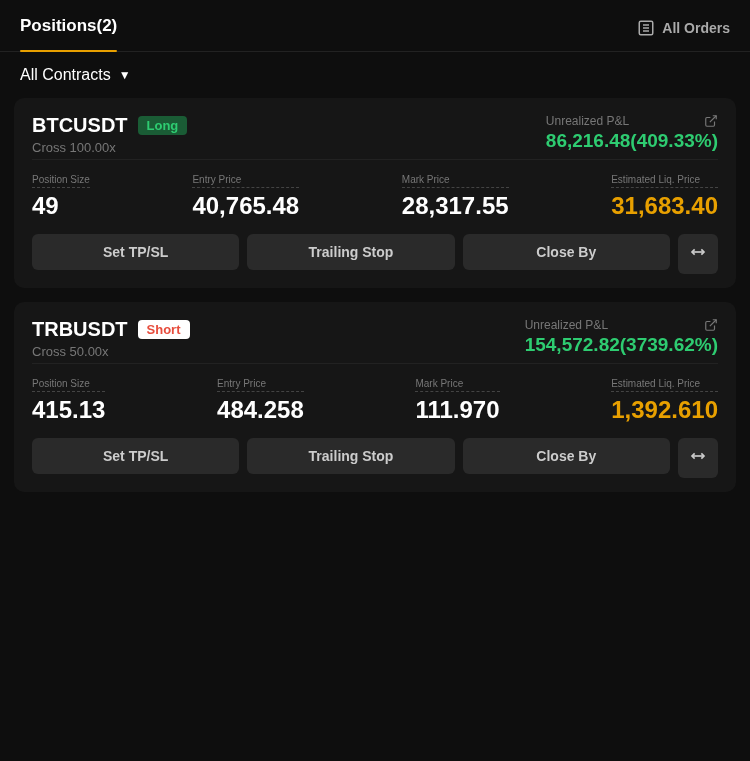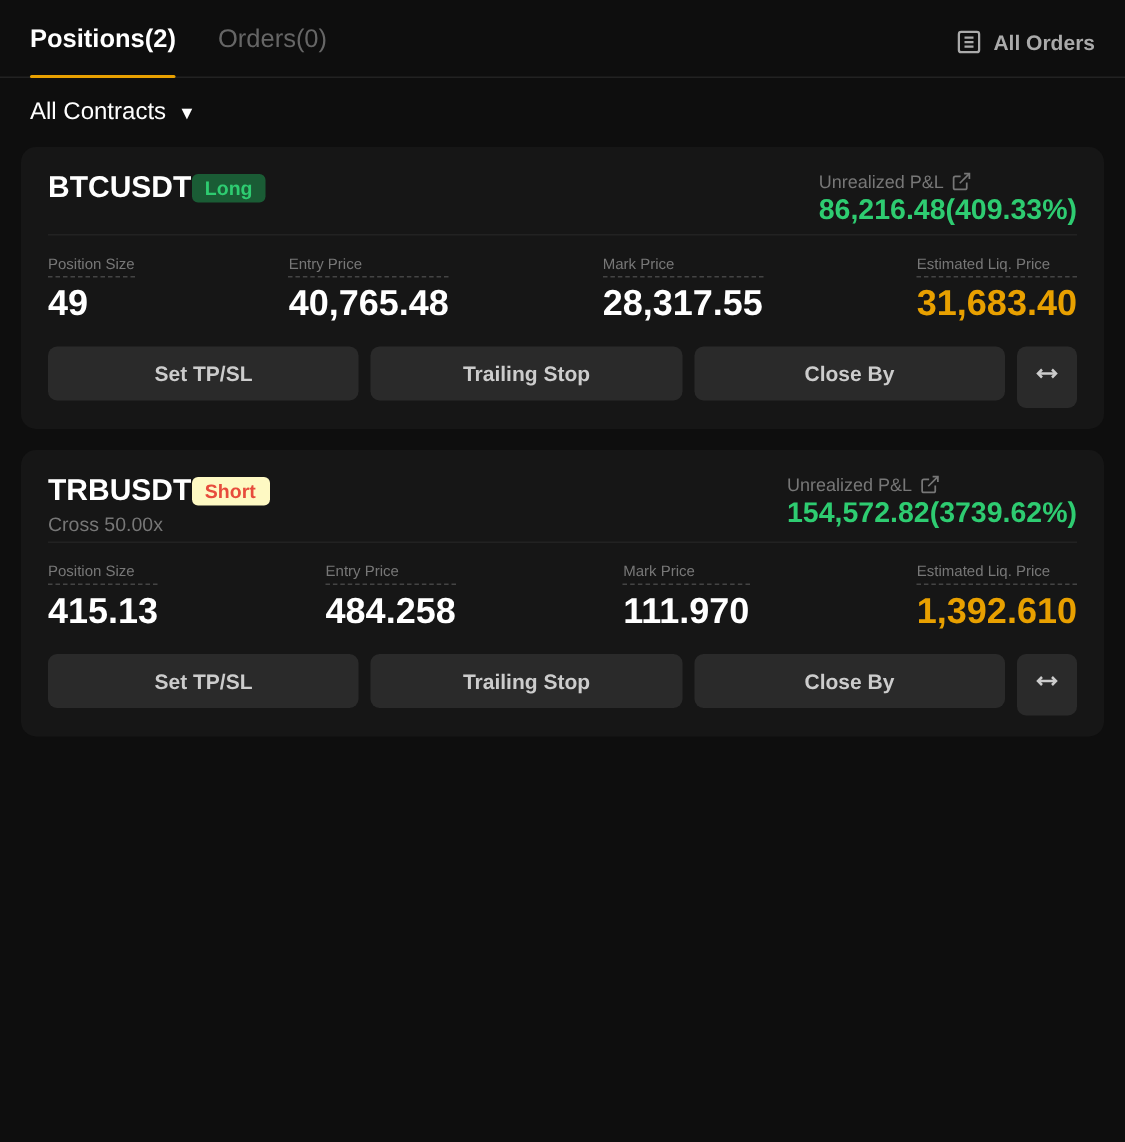--- a/index.html
+++ b/index.html
@@ -97,55 +97,56 @@
 
     .card-top {
       display: flex;
       justify-content: space-between;
       align-items: flex-start;
       margin-bottom: 4px;
     }
     .symbol-row {
       display: flex;
       align-items: center;
+      gap: 10px;
     }
     .symbol {
       font-size: 20px;
       font-weight: 800;
       color: #fff;
     }
     .direction-badge {
       border-radius: 4px;
       padding: 2px 9px;
       font-size: 13px;
       font-weight: 700;
     }
     .long-badge {
       background: #1a5c35;
       color: #2ecc71;
     }
     .short-badge {
-      background: #fef9c3;
+      background: #ffffff;
       color: #e74c3c;
     }
     .leverage {
       font-size: 13px;
       color: #777;
       margin-top: 3px;
     }
 
     .pnl-section {
       text-align: right;
     }
     .pnl-label {
       font-size: 12px;
       color: #777;
       display: flex;
       align-items: center;
-      justify-content: flex-start;
+      justify-content: space-between;
       gap: 5px;
     }
     .pnl-label svg {
       width: 14px;
       height: 14px;
       color: #777;
     }
     .pnl-value {
       font-size: 19px;
       font-weight: 700;
@@ -214,23 +215,20 @@
       margin: 4px 0 14px 0;
     }
   </style>
 </head>
 <body>
 
 <div class="header">
   <div class="tab active">
     <span>Positions(2)</span>
   </div>
-  <div class="tab inactive">
-    <span>Orders(0)</span>
-  </div>
   <div class="all-orders-btn">
     <svg viewBox="0 0 24 24" fill="none" stroke="currentColor" stroke-width="2">
       <rect x="3" y="3" width="18" height="18" rx="2"></rect>
       <line x1="8" y1="8" x2="16" y2="8"></line>
       <line x1="8" y1="12" x2="16" y2="12"></line>
       <line x1="8" y1="16" x2="16" y2="16"></line>
     </svg>
     <span>All Orders</span>
   </div>
 </div>
@@ -242,20 +240,21 @@
   </div>
 </div>
 
 <div class="position-card">
   <div class="card-top">
     <div>
       <div class="symbol-row">
         <span class="symbol">BTCUSDT</span>
         <span class="direction-badge long-badge">Long</span>
       </div>
+      <div class="leverage">Cross 100.00x</div>
     </div>
     <div class="pnl-section">
       <div class="pnl-label">
         <span>Unrealized P&amp;L</span>
         <svg viewBox="0 0 24 24" fill="none" stroke="currentColor" stroke-width="2">
           <path d="M18 13v6a2 2 0 01-2 2H5a2 2 0 01-2-2V8a2 2 0 012-2h6"></path>
           <polyline points="15 3 21 3 21 9"></polyline>
           <line x1="10" y1="14" x2="21" y2="3"></line>
         </svg>
       </div>

